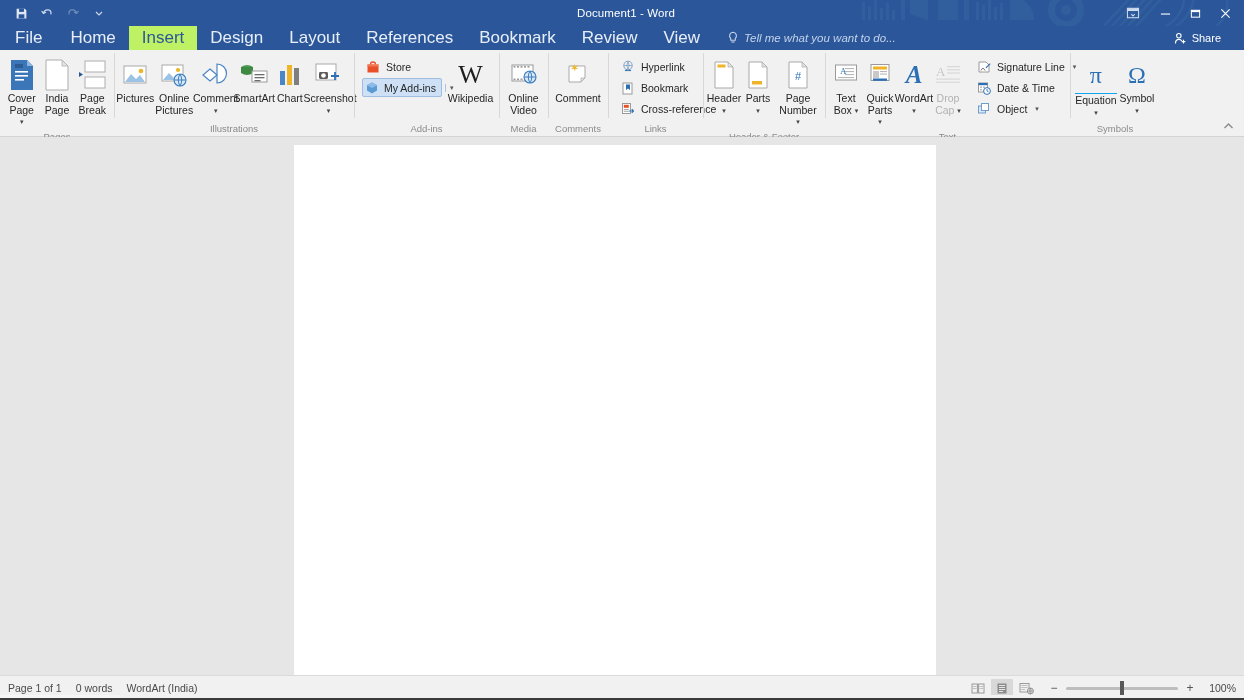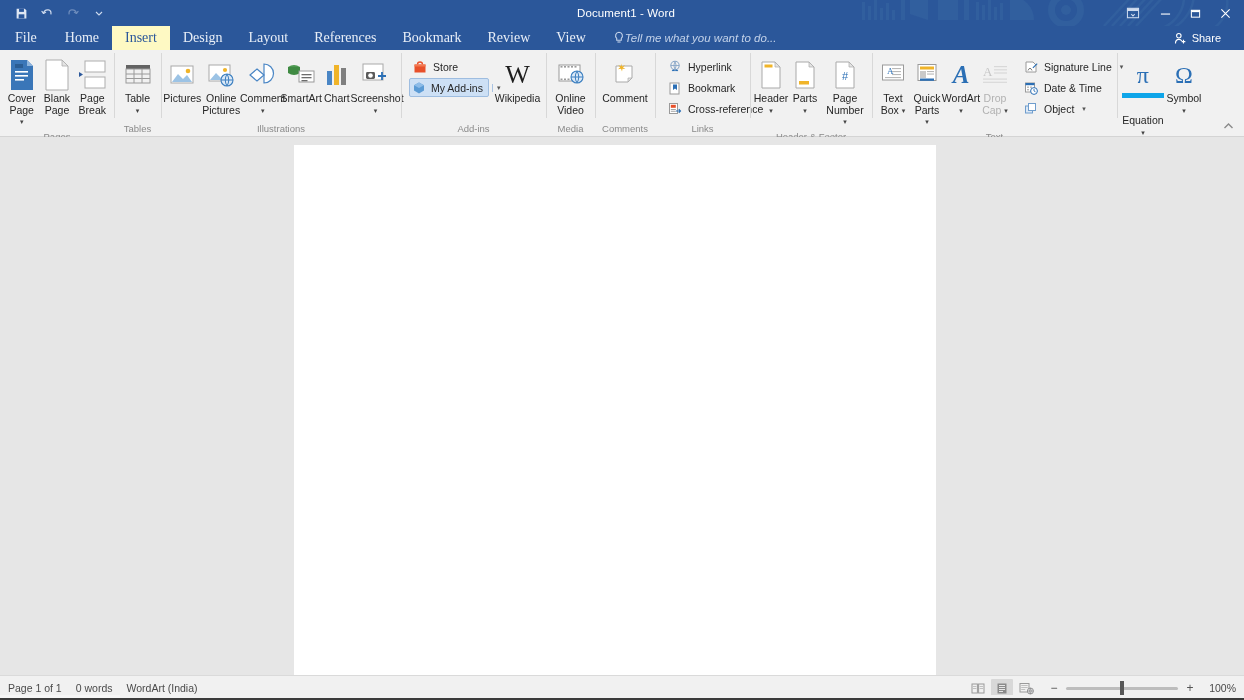--- a/index.html
+++ b/index.html
@@ -43,26 +43,26 @@
   }
   .win-btn.ribbonopt { width: 34px; }
 
   
   .tabstrip {
     height: 24px; background: #2b579a; display: flex; align-items: stretch;
     position: relative; overflow: hidden;
   }
   .tab {
     padding: 0 13px; display: flex; align-items: center;
-    color: #e8eef7; font-size: 14px; white-space: nowrap; font-family: Liberation Serif, serif;
+    color: #e8eef7; font-size: 17px; white-space: nowrap;
   }
   .tab.file { padding: 0 15px; }
-  .tab.active { background: #fef9c3; color: #2b579a; }
+  .tab.active { background: #bef264; color: #2b579a; }
   .tellme {
-    display: flex; align-items: center; padding-left: 14px;
+    display: flex; align-items: center; gap: 5px; padding-left: 14px;
     color: #c3d2e9; font-size: 11.5px; font-style: italic;
   }
   .tellme .bulb { width: 12px; height: 14px; }
 
   
   .ribbon {
     height: 87px; background: #f1f1f1; border-bottom: 1px solid #d4d4d4;
     display: flex; align-items: stretch; position: relative;
   }
   .group {
@@ -307,54 +307,37 @@
           </span>
           <span class="lbl"><span>Cover Page</span> <span class="car">▾</span></span>
         </div>
         <div class="bbtn">
           <span class="ico">
             <svg width="26" height="32" viewBox="0 0 26 32">
                 <path d="M2 1h16l6 6v24H2z" fill="#fff" stroke="#adadad" stroke-width="1"></path>
                 <path d="M18 1l6 6h-6z" fill="#e4e4e4" stroke="#adadad" stroke-width=".8"></path>
               </svg>
           </span>
-          <span class="lbl">Blank Page</span>
+          <span class="lbl">India Page</span>
         </div>
         <div class="bbtn">
           <span class="ico">
             <svg width="30" height="32" viewBox="0 0 30 32">
                 <rect x="8" y="2" width="20" height="11" fill="#fff" stroke="#adadad"></rect>
                 <rect x="8" y="18" width="20" height="11" fill="#fff" stroke="#adadad"></rect>
                 <path d="M2 13 L6 15.5 L2 18 Z" fill="#2b579a"></path>
                 <path d="M6 15.5 H28" stroke="#2b579a" stroke-width="0"></path>
               </svg>
           </span>
           <span class="lbl">Page Break</span>
         </div>
       </div>
       <div class="group-label">Pages</div>
     </div>
 
-    <div class="group" style="width:47px">
-      <div class="group-body" style="justify-content:center">
-        <div class="bbtn">
-          <span class="ico">
-            <svg width="30" height="28" viewBox="0 0 30 28">
-                <rect x="3" y="4" width="24" height="4" fill="#636363"></rect>
-                <g fill="none" stroke="#9a9a9a" stroke-width="1">
-                  <rect x="3" y="8" width="24" height="14"></rect>
-                  <path d="M11 8 V22 M19 8 V22 M3 13 H27 M3 17.5 H27"></path>
-                </g>
-              </svg>
-          </span>
-          <span class="lbl"><span>Table</span><br><span class="car">▾</span></span>
-        </div>
-      </div>
-      <div class="group-label">Tables</div>
-    </div>
 
     <div class="group" style="width:240px">
       <div class="group-body">
         <div class="bbtn">
           <span class="ico">
             <svg width="28" height="28" viewBox="0 0 28 28">
                 <rect x="3" y="5" width="22" height="17" fill="#fff" stroke="#a9a9a9"></rect>
                 <circle cx="20" cy="10" r="2.3" fill="#f0b429"></circle>
                 <path d="M4 21 L10 13 L15 18 L19 14 L24 21 Z" fill="#9cc3e5"></path>
               </svg>
@@ -668,21 +651,21 @@
       </div>
       <div class="group-label">Text</div>
     </div>
 
     <div class="group" style="width:90px">
       <div class="group-body" style="justify-content:center">
         <div class="bbtn">
           <span class="ico">
             <span style="font-family:'Liberation Serif',serif;font-size:24px;color:#2b6fb5;line-height:30px">π</span>
           </span>
-          <span class="lbl" style="border-top:5px solid #0ea5e9;padding-top:17px"><span>Equation</span><br><span class="car">▾</span></span>
+          <span class="lbl" style="border-top:1px solid #0ea5e9;padding-top:1px"><span>Equation</span><br><span class="car">▾</span></span>
         </div>
         <div class="bbtn">
           <span class="ico">
             <span style="font-family:'Liberation Serif',serif;font-size:24px;color:#2b6fb5;line-height:30px">Ω</span>
           </span>
           <span class="lbl"><span>Symbol</span><br><span class="car">▾</span></span>
         </div>
       </div>
       <div class="group-label">Symbols</div>
     </div>

